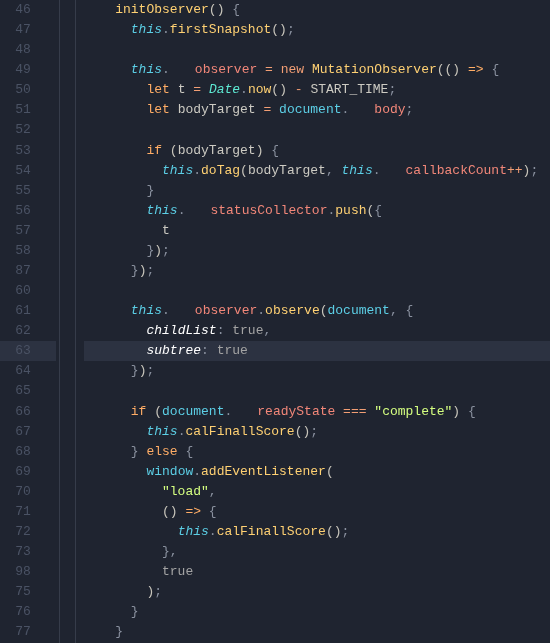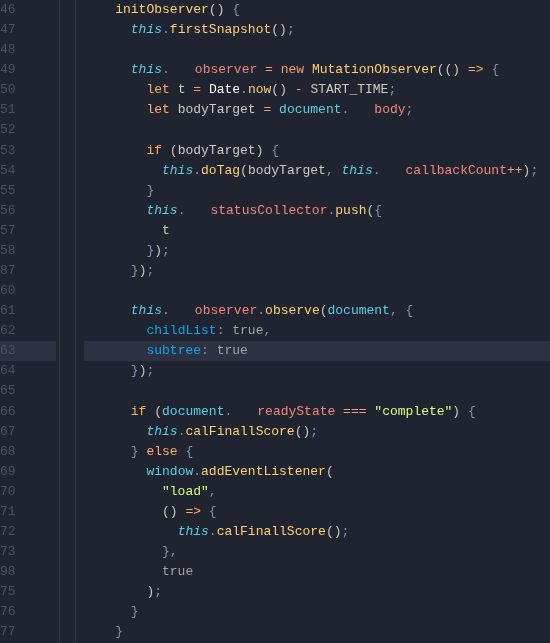--- a/index.html
+++ b/index.html
@@ -14,21 +14,21 @@
   }
   .editor {
     display: flex;
     width: 100%;
     height: 100%;
   }
   .gutter {
     width: 56px;
     flex-shrink: 0;
     padding-top: 0;
-    text-align: left;
+    text-align: center;
     color: #4a5264;
     user-select: none;
     position: relative;
   }
   .gutter-line {
     padding-right: 10px;
     height: 20.09px;
   }
   .folding {
     width: 20px;
@@ -54,27 +54,27 @@
     height: 20.09px;
   }
   .highlight-line {
     background: rgba(70, 78, 97, 0.35);
   }
   
   .tk-keyword { color: #ffad66; }
   .tk-this { color: #5ccfe6; font-style: italic; }
   .tk-var { color: #cccac2; }
   .tk-func { color: #ffd173; }
-  .tk-type { color: #ffffff; }
+  .tk-type { color: #5eead4; font-style: italic; }
   .tk-op { color: #f29e74; }
   .tk-punc { color: #8a919f; }
   .tk-paren { color: #c8c5bb; }
   .tk-str { color: #d5ff80; }
   .tk-bool { color: #a3a3a3; }
-  .tk-prop { color: #0ea5e9; }
+  .tk-prop { color: #ffffff; font-style: italic; }
   .tk-access { color: #f28779; margin-left: 25px; }
   .tk-builtin { color: #5ccfe6; }
 </style>
 </head>
 <body>
 
 <div class="editor">
   <div class="gutter">
       <div class="gutter-line">46</div>
       <div class="gutter-line">47</div>

